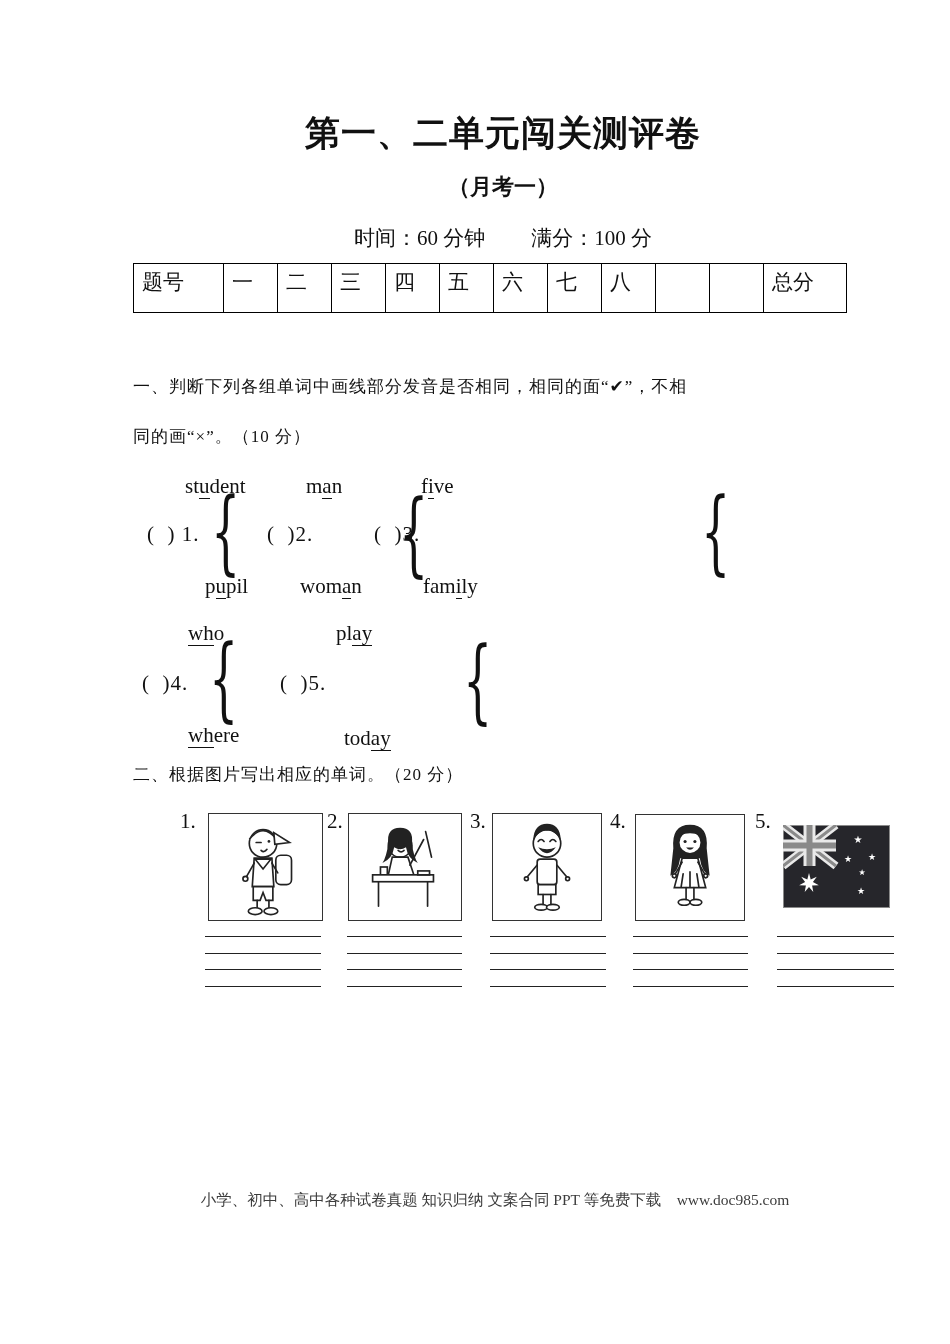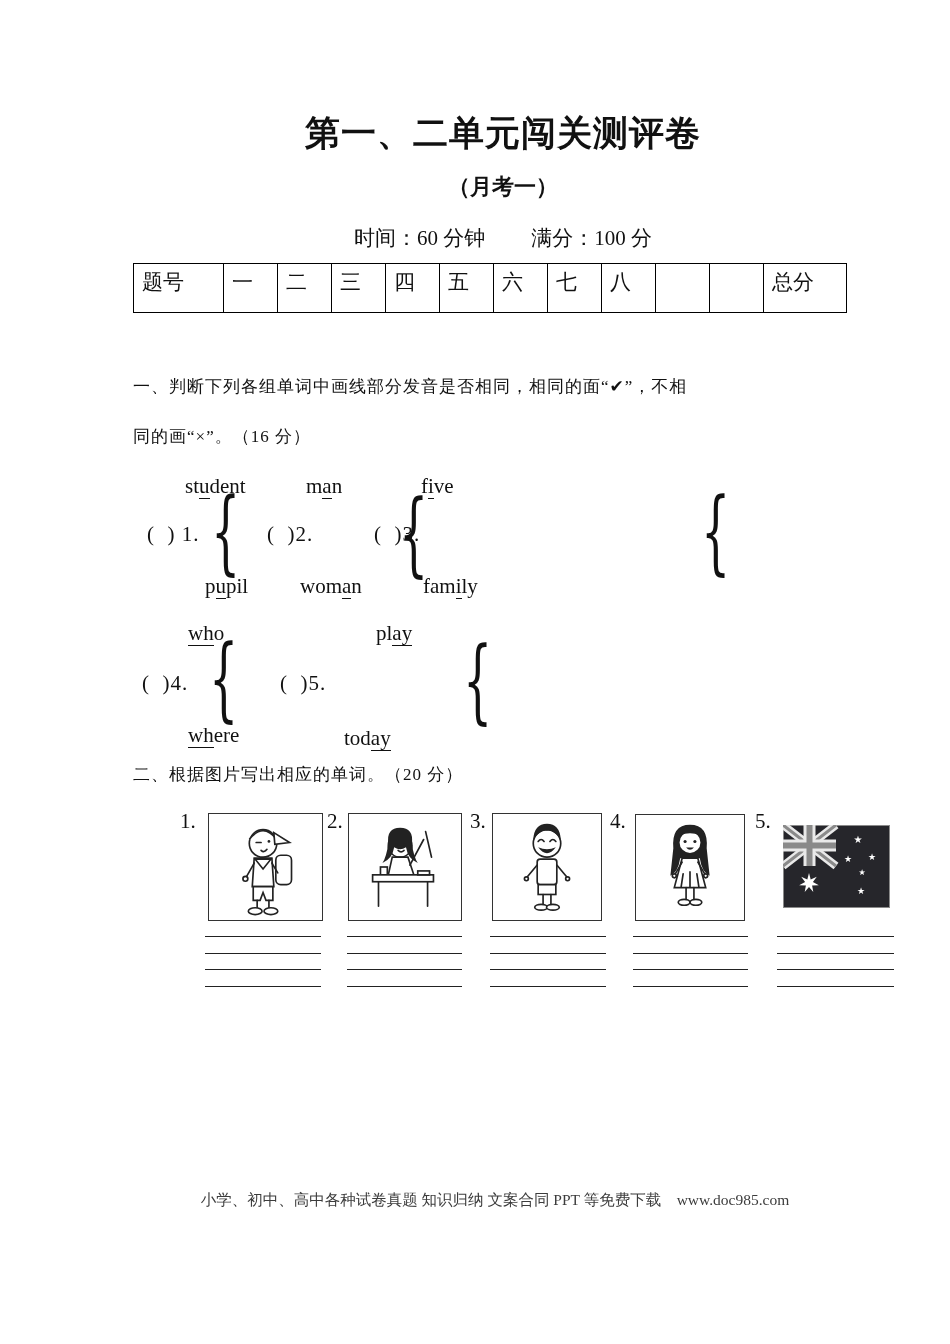--- a/index.html
+++ b/index.html
@@ -81,21 +81,21 @@
         <td>七</td>
         <td>八</td>
         <td></td>
         <td></td>
         <td>总分</td>
       </tr>
     </tbody>
   </table>
 
   <div class="hline" style="top:375px;">一、判断下列各组单词中画线部分发音是否相同，相同的面“✔”，不相</div>
-  <div class="hline" style="top:425px;">同的画“×”。（16 分）</div>
+  <div class="hline" style="top:425px;">同的画“×”。（10 分）</div>
 
   <span class="eword" style="left:185px;top:474px;"><span>st</span><span class="ul">u</span><span>dent</span></span>
   <span class="plabel" style="left:147px;top:522px;">(  ) 1.</span>
   <div class="brace" style="left:211px;top:489px;">{</div>
   <span class="eword" style="left:185px;top:574px;margin-left:20px;"><span>p</span><span class="ul">u</span><span>pil</span></span>
 
   <span class="eword" style="left:306px;top:474px;"><span>m</span><span class="ul">a</span><span>n</span></span>
   <span class="plabel" style="left:267px;top:522px;">(  )2.</span>
   <span class="eword" style="left:300px;top:574px;"><span>wom</span><span class="ul">a</span><span>n</span></span>
 
@@ -104,21 +104,21 @@
   <div class="brace" style="left:399px;top:491px;">{</div>
   <span class="eword" style="left:423px;top:574px;"><span>fam</span><span class="ul">i</span><span>ly</span></span>
 
   <div class="brace" style="left:701px;top:489px;">{</div>
 
   <span class="eword" style="left:188px;top:621px;"><span></span><span class="ul">wh</span><span>o</span></span>
   <span class="plabel" style="left:142px;top:671px;">(  )4.</span>
   <div class="brace" style="left:209px;top:636px;">{</div>
   <span class="eword" style="left:188px;top:723px;"><span></span><span class="ul">wh</span><span>ere</span></span>
 
-  <span class="eword" style="left:336px;top:621px;margin-left:40px;"><span>pl</span><span class="ul">ay</span><span></span></span>
+  <span class="eword" style="left:336px;top:621px;"><span>pl</span><span class="ul">ay</span><span></span></span>
   <span class="plabel" style="left:280px;top:671px;">(  )5.</span>
   <span class="eword" style="left:344px;top:726px;"><span>tod</span><span class="ul">ay</span><span></span></span>
 
   <div class="brace" style="left:463px;top:638px;">{</div>
 
   <div class="hline" style="top:763px;">二、根据图片写出相应的单词。（20 分）</div>
 
   <span class="pic-num" style="left:180px;">1.</span>
   <div class="pic-box" style="left:208px;width:115px;">
     <svg viewBox="0 0 115 108">

